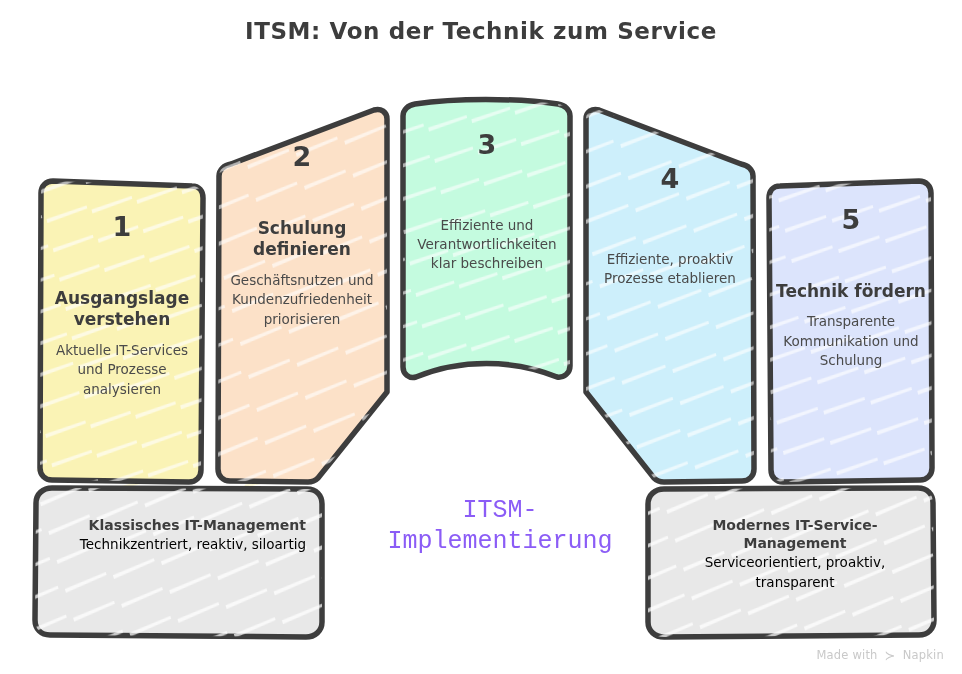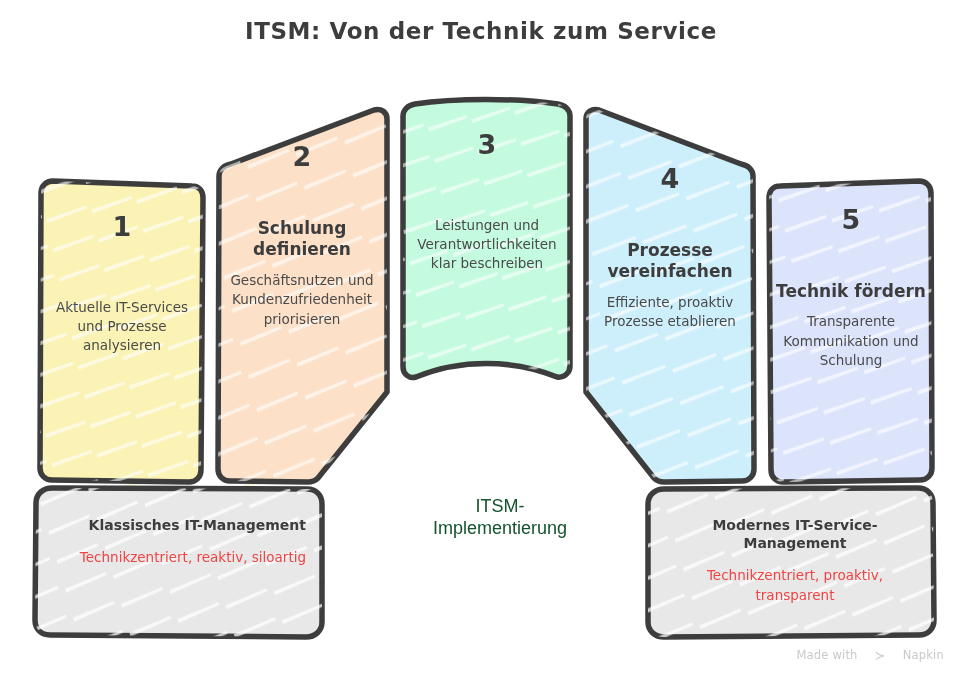--- a/index.html
+++ b/index.html
@@ -78,48 +78,48 @@
     color: #3d3d3d;
   }
   .gbox .ghdr {
     font-weight: bold;
     font-size: 14px;
     line-height: 1.3;
   }
   .gbox .gdsc {
     font-size: 13.5px;
     line-height: 1.42;
-    color: #ef4444;
-    margin-top: 14px;
+    color: #000000;
+    margin-top: 1px;
   }
   .align-right { text-align: right; }
   .align-left  { text-align: center; }
 
   
   .center-caption {
     position: absolute;
     left: 355px;
     top: 496px;
     width: 290px;
     text-align: center;
-    font-family: Liberation Sans, sans-serif;
-    font-size: 18px;
+    font-family: Liberation Mono, monospace;
+    font-size: 25px;
     line-height: 1.22;
-    color: #14532d;
+    color: #8b5cf6;
     white-space: pre-line;
   }
 
   
   .watermark {
     position: absolute;
     right: 18px;
     bottom: 12px;
     display: flex;
     align-items: center;
-    gap: 17px;
+    gap: 7px;
     font-size: 11.5px;
     color: #c9c9c9;
     letter-spacing: 0.2px;
   }
   .watermark .wm-mark {
     display: inline-block;
     line-height: 1;
     font-size: 13px;
     color: #c9c9c9;
   }
@@ -308,63 +308,63 @@
                C 655 637, 648 631, 648 622
                Z" fill="url(#hatch-n)" stroke="none"></path>
     </g>
   </svg>
 
   <div class="title">ITSM: Von der Technik zum Service</div>
 
   <div class="blk" style="left:42px; top:212px; width:160px;">
     <div class="num">1</div>
     <div class="gap-a"></div>
+    <div class="hdr">Ausgangslage verstehen</div>
     <div class="gap-b"></div>
     <div class="dsc">Aktuelle IT-Services und Prozesse analysieren</div>
   </div>
 
   <div class="blk" style="left:222px; top:142px; width:160px;">
     <div class="num">2</div>
     <div class="gap-a"></div>
     <div class="hdr">Schulung definieren</div>
     <div class="gap-b"></div>
     <div class="dsc">Geschäftsnutzen und Kundenzufriedenheit priorisieren</div>
   </div>
 
   <div class="blk" style="left:404px; top:130px; width:166px;">
     <div class="num">3</div>
     <div class="gap-a"></div>
     <div class="gap-b"></div>
-    <div class="dsc">Leistungen und Verantwortlichkeiten klar beschreiben</div>
+    <div class="dsc">Effiziente und Verantwortlichkeiten klar beschreiben</div>
   </div>
 
   <div class="blk" style="left:588px; top:164px; width:164px;">
     <div class="num">4</div>
     <div class="gap-a"></div>
-    <div class="hdr">Prozesse vereinfachen</div>
     <div class="gap-b"></div>
     <div class="dsc">Effiziente, proaktiv Prozesse etablieren</div>
   </div>
 
   <div class="blk" style="left:772px; top:205px; width:158px;">
     <div class="num">5</div>
     <div class="gap-a"></div>
     <div class="hdr">Technik fördern</div>
     <div class="gap-b"></div>
     <div class="dsc">Transparente Kommunikation und Schulung</div>
   </div>
 
   <div class="gbox align-right" style="left:56px; top:516px; width:250px;">
     <div class="ghdr">Klassisches IT-Management</div>
     <div class="gdsc">Technikzentriert, reaktiv, siloartig</div>
   </div>
 
   <div class="gbox align-left" style="left:670px; top:516px; width:250px;">
     <div class="ghdr">Modernes IT-Service-Management</div>
-    <div class="gdsc">Technikzentriert, proaktiv, transparent</div>
+    <div class="gdsc">Serviceorientiert, proaktiv, transparent</div>
   </div>
 
   <div class="center-caption">ITSM-
 Implementierung</div>
 
   <div class="watermark">
     <span>Made with</span>
     <span class="wm-mark">≻</span>
     <span>Napkin</span>
   </div>

